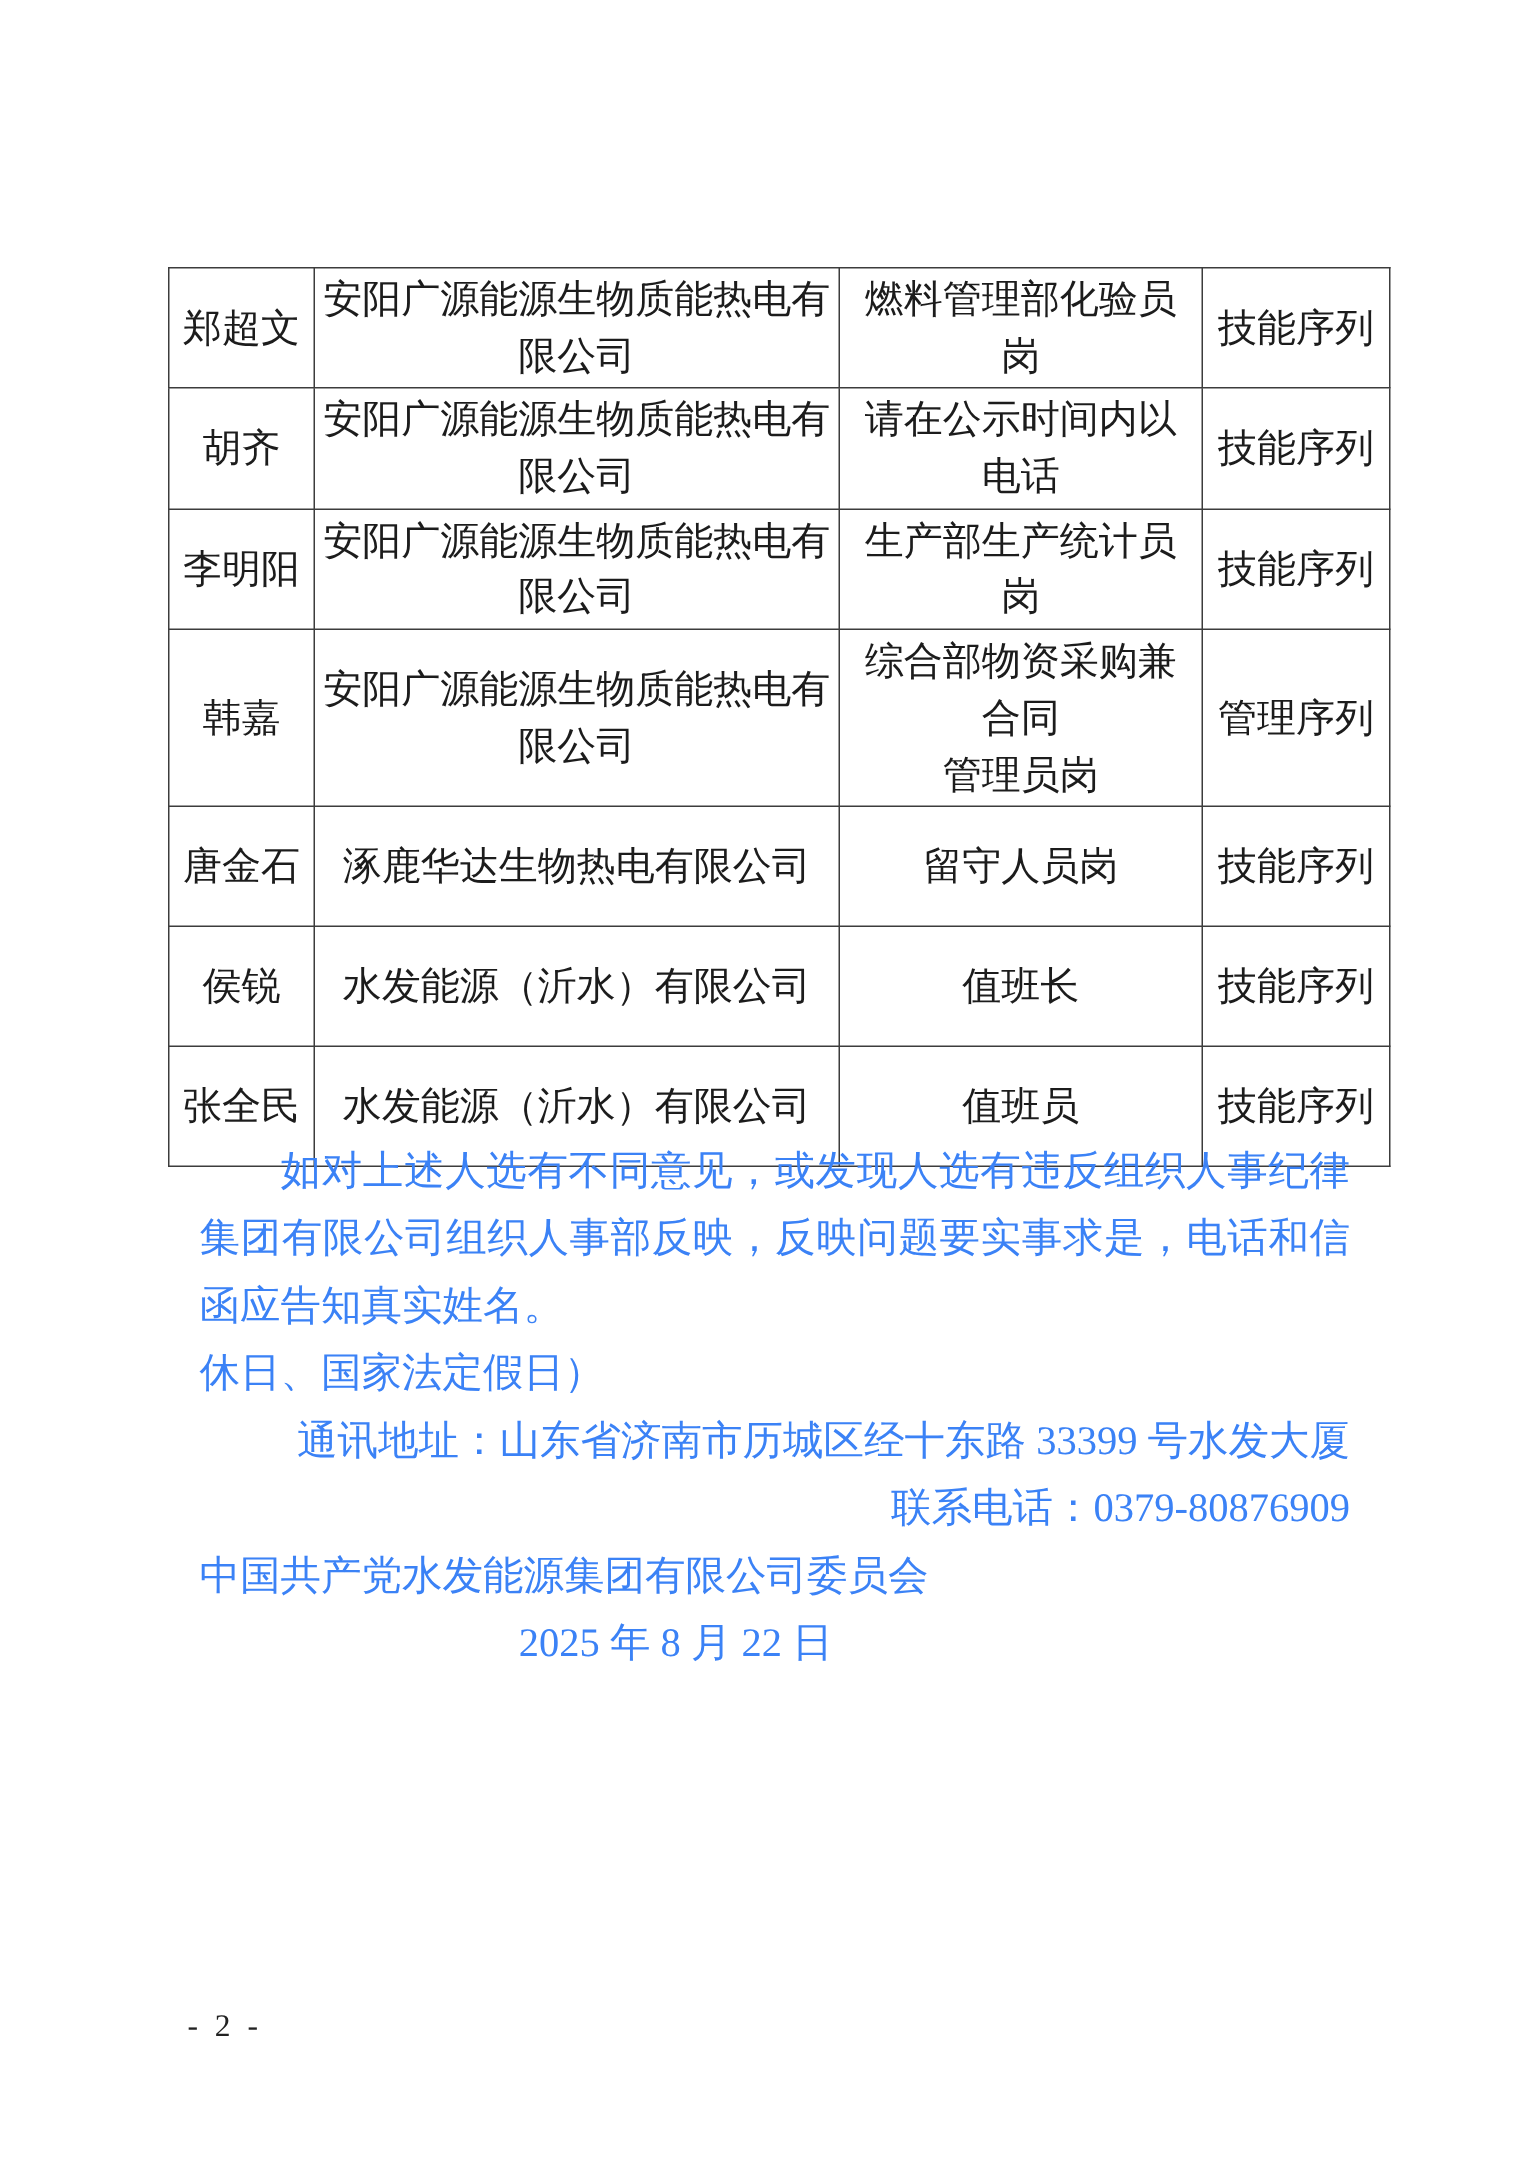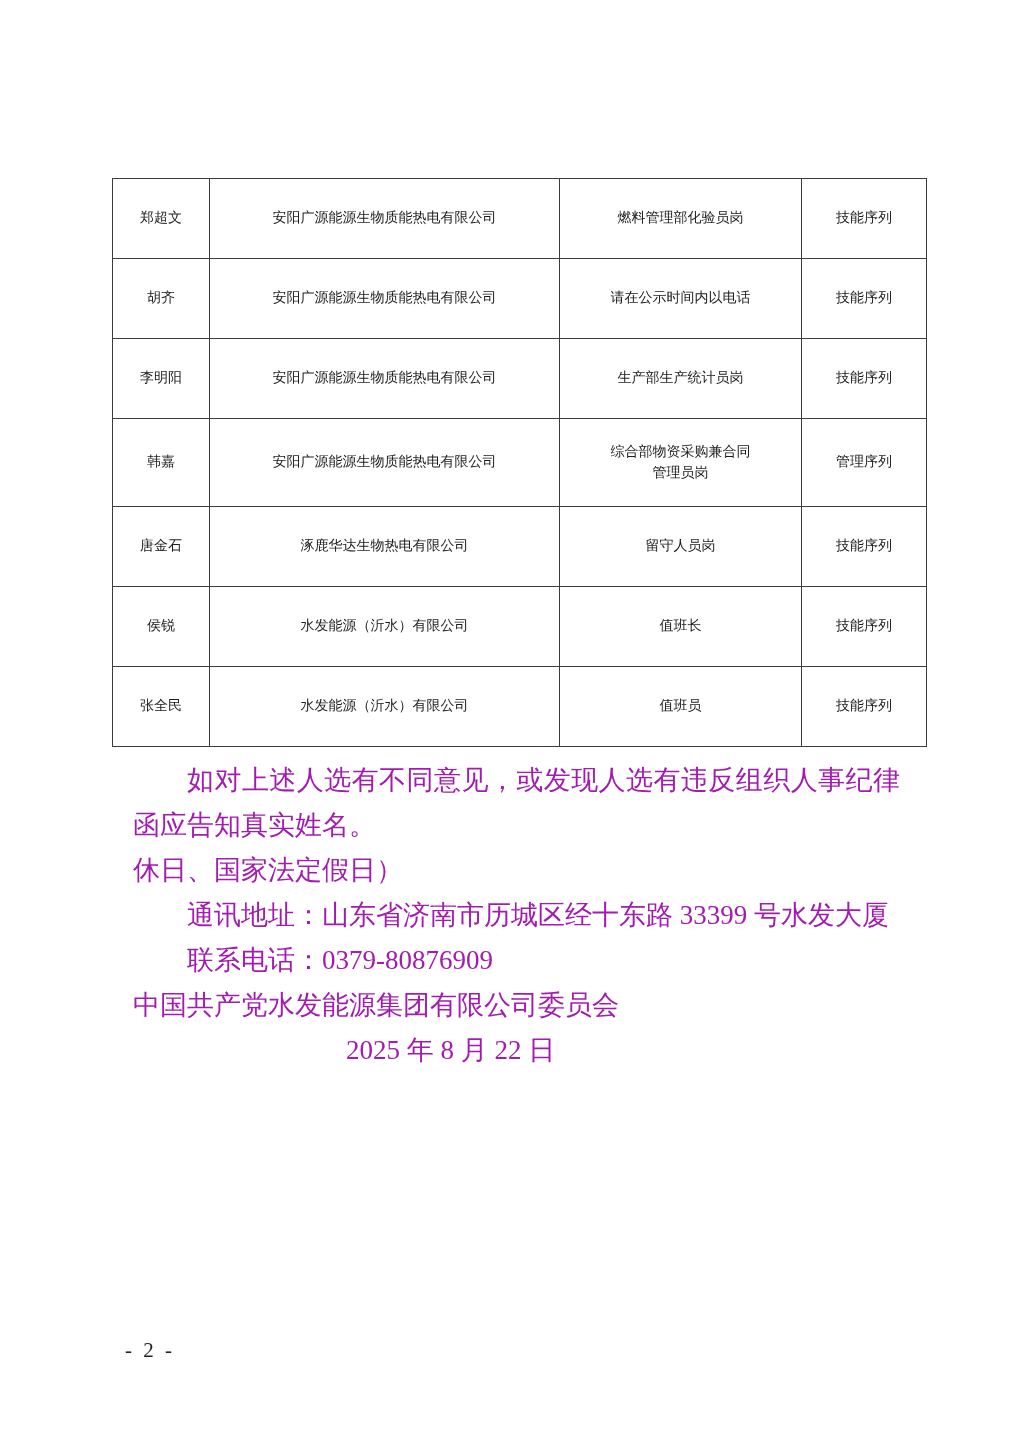--- a/index.html
+++ b/index.html
@@ -14,21 +14,21 @@
     overflow: hidden;
   }
   
   .roster-table {
     position: absolute;
     left: 112px;
     top: 178px;
     width: 814px;
     border-collapse: collapse;
     table-layout: fixed;
-    font-size: 14px;
+    font-size: 26px;
     color: #1c1c1c;
   }
   .roster-table td {
     border: 1.5px solid #3c3c3c;
     text-align: center;
     vertical-align: middle;
     white-space: pre-line;
     line-height: 1.45;
     padding: 2px 4px;
   }
@@ -39,24 +39,24 @@
   .roster-table tr            { height: 80px; }
   .roster-table tr.tall       { height: 88px; }
   
   .body-text {
     position: absolute;
     left: 133px;
     top: 758px;
     width: 767px;
     font-size: 27px;
     line-height: 45px;
-    color: #a21caf;
+    color: #3b82f6;
   }
   .line { width: 100%; }
-  .line.indent  { text-indent: 54px; }
+  .line.indent  { text-indent: 54px; text-align: right; }
   .line.justify { text-align: justify; text-align-last: justify; }
   .line.sign    { padding-right: 14px; }
   .line.date    { text-align: center; padding-right: 132px; }
   
   .footer {
     position: absolute;
     left: 125px;
     top: 1338px;
     font-size: 21px;
     letter-spacing: 3px;
@@ -117,20 +117,21 @@
           <td>张全民</td>
           <td>水发能源（沂水）有限公司</td>
           <td>值班员</td>
           <td>技能序列</td>
         </tr>
       </tbody>
   </table>
 
   <div class="body-text">
       <div class="line indent justify">如对上述人选有不同意见，或发现人选有违反组织人事纪律</div>
+      <div class="line justify">集团有限公司组织人事部反映，反映问题要实事求是，电话和信</div>
       <div class="line">函应告知真实姓名。</div>
       <div class="line">休日、国家法定假日）</div>
       <div class="line indent">通讯地址：山东省济南市历城区经十东路 33399 号水发大厦</div>
       <div class="line indent">联系电话：0379-80876909</div>
       <div class="line sign">中国共产党水发能源集团有限公司委员会</div>
       <div class="line date">2025 年 8 月 22 日</div>
     </div>
 
   <div class="footer">- 2 -</div>
 

